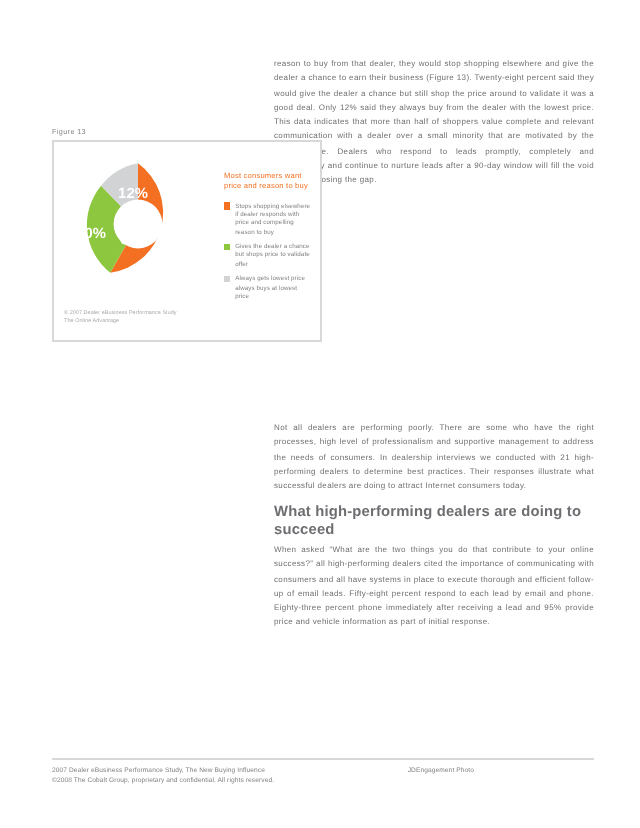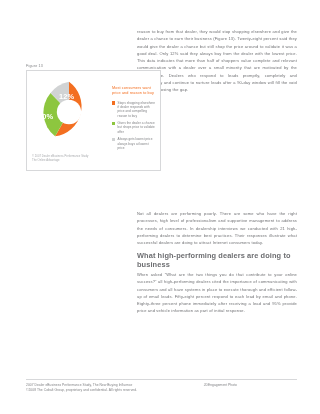--- a/index.html
+++ b/index.html
@@ -207,21 +207,21 @@
       <span class="legend-swatch" style="background:#d1d3d4"></span>
       <span class="legend-text">Always gets lowest price always buys at lowest price</span>
     </div>
   </div>
 
   <div class="figure-source" style="white-space:pre-line;">© 2007 Dealer eBusiness Performance Study
 The Online Advantage</div>
 
   <p class="para" id="mid-paragraph">Not all dealers are performing poorly. There are some who have the right processes, high level of professionalism and supportive management to address the needs of consumers. In dealership interviews we conducted with 21 high-performing dealers to determine best practices. Their responses illustrate what successful dealers are doing to attract Internet consumers today.</p>
 
-  <h2 class="section-heading">What high-performing dealers are doing to business</h2>
+  <h2 class="section-heading">What high-performing dealers are doing to succeed</h2>
 
   <p class="para" id="closing-paragraph">When asked “What are the two things you do that contribute to your online success?” all high-performing dealers cited the importance of communicating with consumers and all have systems in place to execute thorough and efficient follow-up of email leads. Fifty-eight percent respond to each lead by email and phone. Eighty-three percent phone immediately after receiving a lead and 95% provide price and vehicle information as part of initial response.</p>
 
   <div class="footer-rule"></div>
   <div class="footer-left">
     <div>2007 Dealer eBusiness Performance Study, The New Buying Influence</div>
     <div>©2008 The Cobalt Group, proprietary and confidential. All rights reserved.</div>
   </div>
   <div class="footer-right">JDEngagement Photo</div>
 

